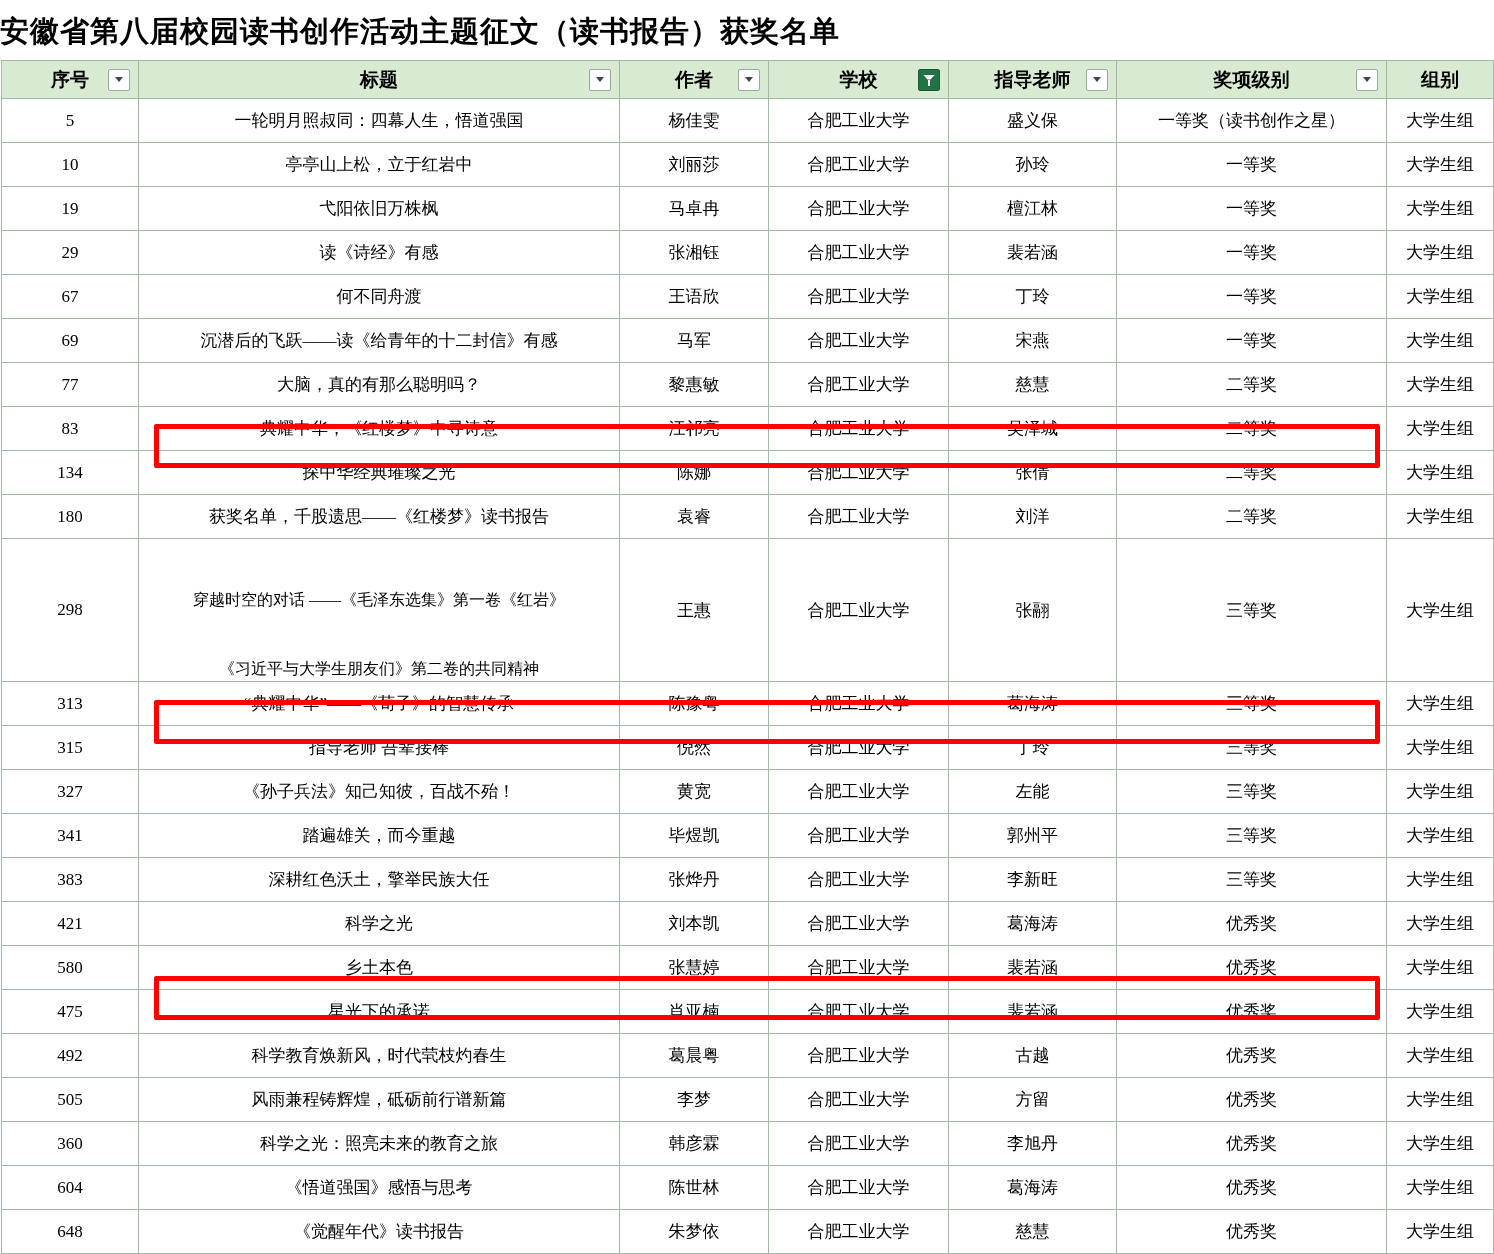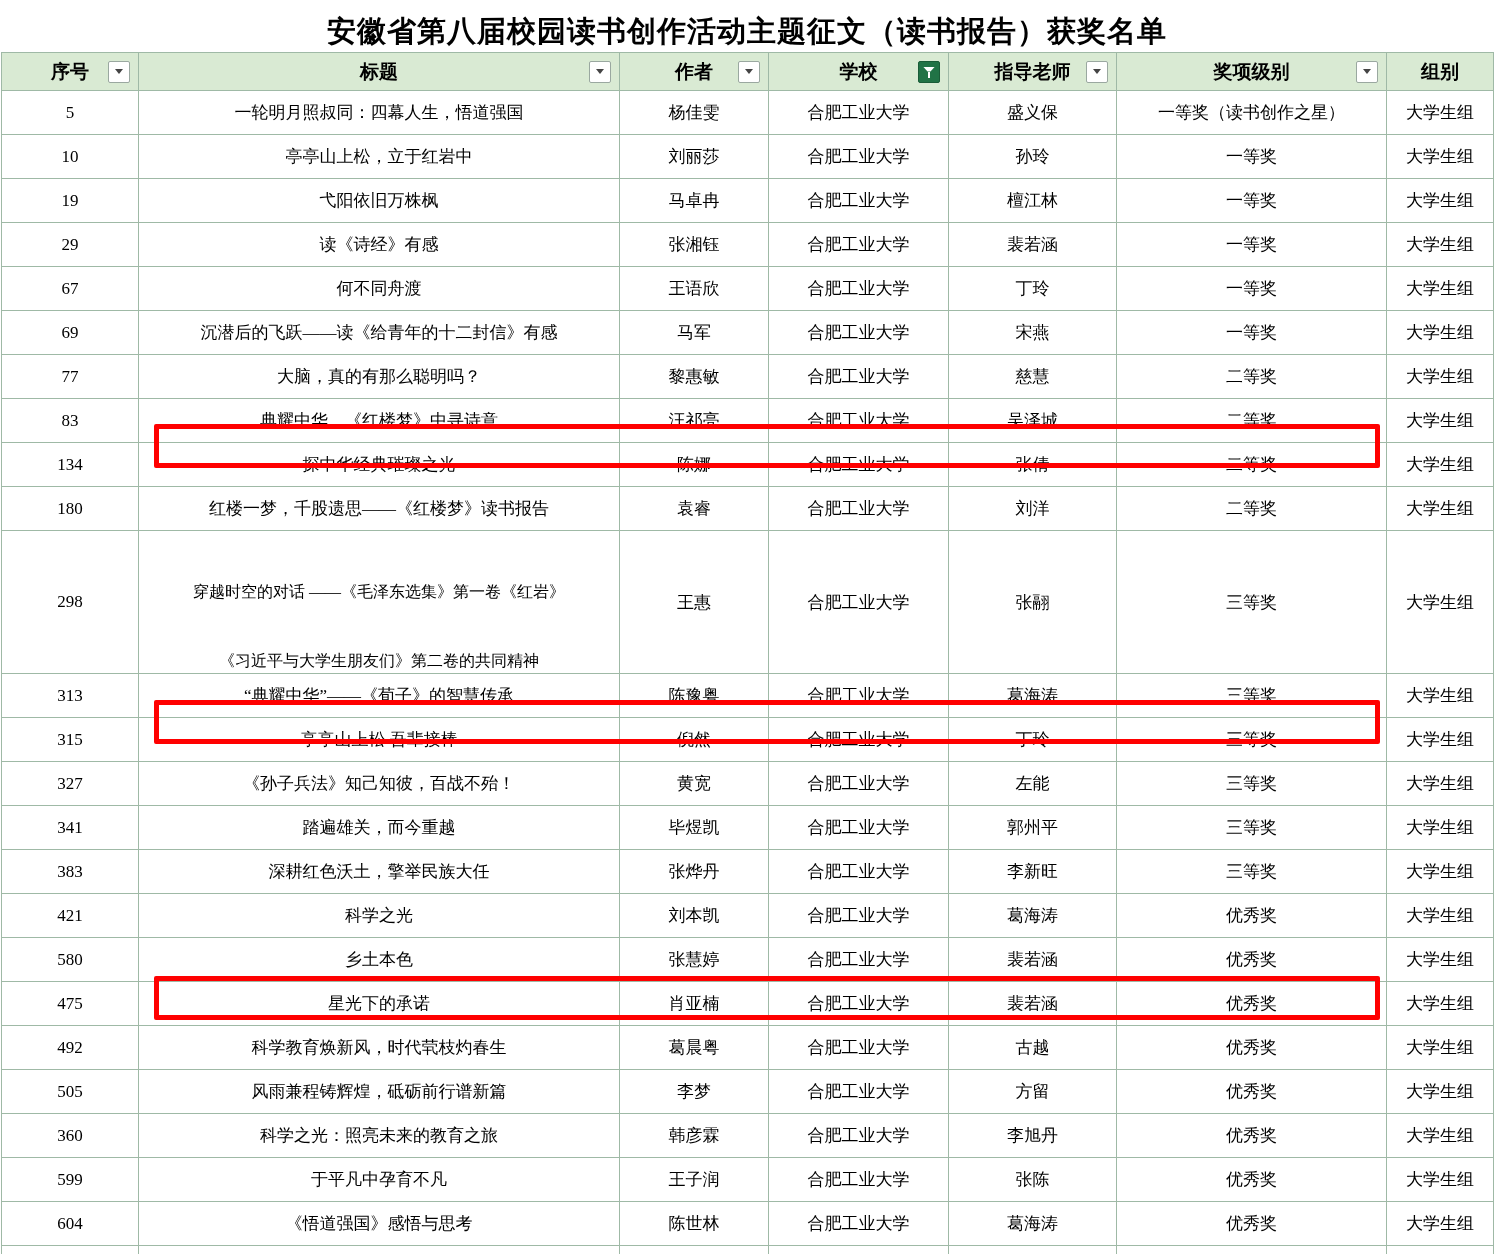--- a/index.html
+++ b/index.html
@@ -14,25 +14,24 @@
     color: #000000;
     overflow: hidden;
   }
   .sheet {
     position: relative;
     width: 1494px;
     height: 1254px;
     box-sizing: border-box;
   }
   .title {
-    text-align: center;
     font-size: 29px;
     font-weight: bold;
     letter-spacing: 1px;
-    padding: 12px 0 0 0;
+    padding: 12px 0 8px 0;
     font-family: "Liberation Serif", "DejaVu Serif", serif;
   }
   table.grid {
     border-collapse: collapse;
     width: 1492px;
     table-layout: fixed;
     margin: 0 1px;
   }
   table.grid th, table.grid td {
     border: 1px solid #9fb9a6;
@@ -303,21 +302,21 @@
         <td class="c-title">探中华经典璀璨之光</td>
         <td>陈娜</td>
         <td>合肥工业大学</td>
         <td>张倩</td>
         <td>二等奖</td>
         <td>大学生组</td>
       </tr>
 
       <tr>
         <td>180</td>
-        <td class="c-title">红楼一梦，千股遗思——《红楼梦》读书报告</td>
+        <td class="c-title">获奖名单，千股遗思——《红楼梦》读书报告</td>
         <td>袁睿</td>
         <td>合肥工业大学</td>
         <td>刘洋</td>
         <td>二等奖</td>
         <td>大学生组</td>
       </tr>
 
       <tr class="tall">
         <td>298</td>
         <td class="c-title">
@@ -336,21 +335,21 @@
         <td class="c-title">“典耀中华”——《荀子》的智慧传承</td>
         <td>陈豫粤</td>
         <td>合肥工业大学</td>
         <td>葛海涛</td>
         <td>三等奖</td>
         <td>大学生组</td>
       </tr>
 
       <tr>
         <td>315</td>
-        <td class="c-title">亭亭山上松 吾辈接棒</td>
+        <td class="c-title">指导老师 吾辈接棒</td>
         <td>倪然</td>
         <td>合肥工业大学</td>
         <td>丁玲</td>
         <td>三等奖</td>
         <td>大学生组</td>
       </tr>
 
       <tr>
         <td>327</td>
         <td class="c-title">《孙子兵法》知己知彼，百战不殆！</td>
@@ -434,29 +433,20 @@
       <tr>
         <td>360</td>
         <td class="c-title">科学之光：照亮未来的教育之旅</td>
         <td>韩彦霖</td>
         <td>合肥工业大学</td>
         <td>李旭丹</td>
         <td>优秀奖</td>
         <td>大学生组</td>
       </tr>
 
-      <tr>
-        <td>599</td>
-        <td class="c-title">于平凡中孕育不凡</td>
-        <td>王子润</td>
-        <td>合肥工业大学</td>
-        <td>张陈</td>
-        <td>优秀奖</td>
-        <td>大学生组</td>
-      </tr>
 
       <tr>
         <td>604</td>
         <td class="c-title">《悟道强国》感悟与思考</td>
         <td>陈世林</td>
         <td>合肥工业大学</td>
         <td>葛海涛</td>
         <td>优秀奖</td>
         <td>大学生组</td>
       </tr>

